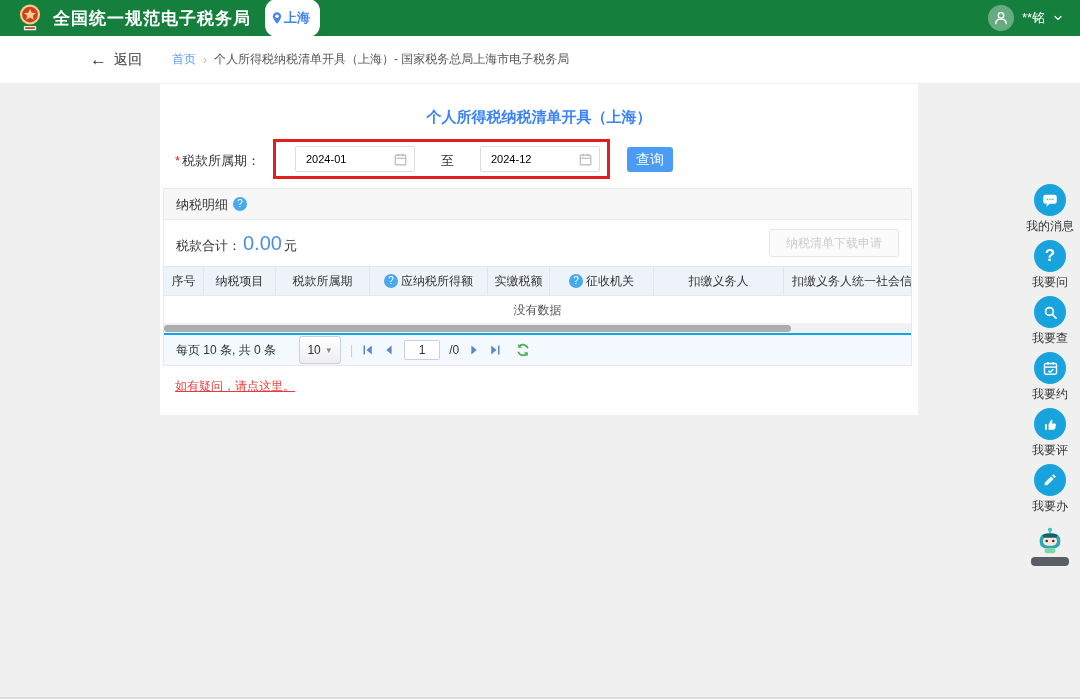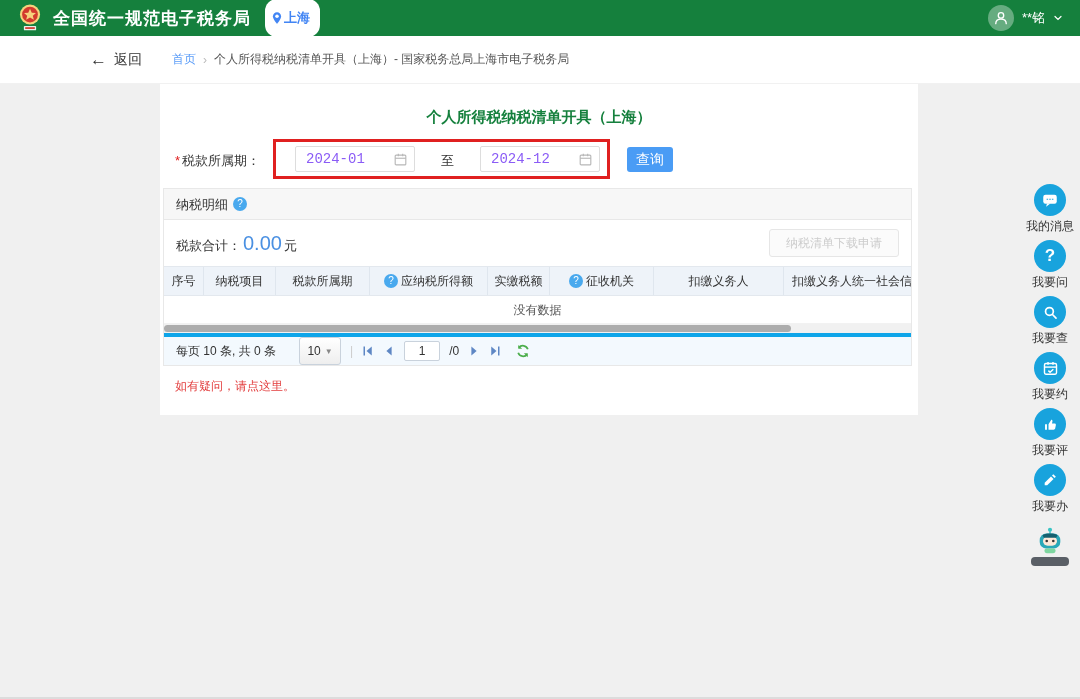--- a/index.html
+++ b/index.html
@@ -26,30 +26,30 @@
               display:flex; align-items:center; padding-left:90px; border-bottom:1px solid #f1f1f1; }
   .back-btn { display:flex; align-items:center; gap:7px; color:#333; font-size:14px; cursor:pointer; }
   .back-arrow { font-size:17px; line-height:1; color:#333; }
   .crumb-home { margin-left:30px; color:#5a9cf8; font-size:12px; cursor:pointer; }
   .crumb-sep { margin:0 7px; color:#bbb; font-size:12px; }
   .crumb-cur { color:#555; font-size:12px; }
 
   
   .panel { position:absolute; left:160px; top:84px; width:758px; height:331px; background:#fff; }
   .page-title { position:absolute; top:24px; left:0; right:0; text-align:center;
-                font-size:15px; font-weight:600; color:#15803d; }
+                font-size:15px; font-weight:600; color:#3b82f6; }
 
   .form-label { position:absolute; top:68px; left:15px; font-size:13px; color:#333; }
   .req { color:#e02020; margin-right:2px; }
   .anno-box { position:absolute; left:113px; top:55px; width:337px; height:40px;
               border:3px solid #e02020; pointer-events:none; }
   .date-input { position:absolute; top:62px; width:120px; height:26px; border:1px solid #ddd;
                 border-radius:2px; background:#fff; display:flex; align-items:center; }
-  .date-input input { border:none; outline:none; width:88px; font-size:14px; color:#8b5cf6;
-                      padding-left:10px; font-family:Liberation Mono, monospace; background:transparent; }
+  .date-input input { border:none; outline:none; width:88px; font-size:11px; color:#000000;
+                      padding-left:10px; font-family:Liberation Sans, sans-serif; background:transparent; }
   .cal-icon { position:absolute; right:6px; top:5px; cursor:pointer; display:flex; }
   .di-from { left:135px; }
   .di-to { left:320px; }
   .to-label { position:absolute; left:281px; top:68px; font-size:13px; color:#333; }
   .query-btn { position:absolute; left:467px; top:63px; width:46px; height:25px; background:#4a9cf5;
                color:#fff; font-size:14px; text-align:center; line-height:25px; border-radius:3px;
                cursor:pointer; }
 
   .section-box { position:absolute; top:104px; left:3px; right:6px; border:1px solid #e8e8e8; }
   .section-head { height:31px; line-height:31px; background:#f7f7f7; border-bottom:1px solid #e8e8e8;
@@ -71,33 +71,33 @@
   .th:nth-child(1){width:40px} .th:nth-child(2){width:72px} .th:nth-child(3){width:94px}
   .th:nth-child(4){width:118px} .th:nth-child(5){width:62px} .th:nth-child(6){width:104px}
   .th:nth-child(7){width:130px} .th:nth-child(8){flex:1; min-width:160px; border-right:none;}
   .empty-row { height:28px; line-height:28px; text-align:center; font-size:12px; color:#555;
                border-bottom:1px solid #f2f2f2; }
   .hscroll { height:9px; background:#f1f1f1; position:relative; }
   .hthumb { position:absolute; left:0; top:1px; height:7px; width:84%; background:#adadad;
             border-radius:4px; cursor:pointer; }
 
   .pager { height:32px; display:flex; align-items:center; gap:9px; padding:0 12px;
-           background:#f3f9fe; font-size:12px; color:#333; border-top:4px solid #0ea5e9; }
+           background:#f3f9fe; font-size:12px; color:#333; border-top:2px solid #0ea5e9; }
   .size-select { width:42px; height:28px; border:1px solid #c9d2dc; border-radius:3px;
                  background:linear-gradient(#fff,#eee); display:flex; align-items:center;
                  justify-content:center; gap:4px; cursor:pointer; margin-left:14px; }
   .size-caret { font-size:8px; color:#888; }
   .pg-sep { color:#ccc; }
   .pg-btn { display:flex; align-items:center; cursor:pointer; }
   .page-input { width:36px; height:20px; border:1px solid #c9d2dc; border-radius:2px;
                 text-align:center; font-size:12px; color:#333; font-family:inherit; outline:none; }
   .refresh-btn { margin-left:6px; display:flex; cursor:pointer; }
 
   .help-link { position:absolute; top:294px; left:15px; font-size:12px; color:#e23c3c;
-               cursor:pointer; }
+               text-decoration:underline; cursor:pointer; }
 
   
   .side-toolbar { position:absolute; left:1023px; top:184px; width:54px; display:flex;
                   flex-direction:column; align-items:center; }
   .side-item { display:flex; flex-direction:column; align-items:center; margin-bottom:5px; cursor:pointer; }
   .side-circle { width:32px; height:32px; border-radius:50%; background:#18a3dd; display:flex;
                  align-items:center; justify-content:center; color:#fff; }
   .side-label { font-size:12px; color:#333; margin-top:2px; white-space:nowrap; }
   .mascot { margin-top:6px; display:flex; flex-direction:column; align-items:center; cursor:pointer; }
   .mascot-pill { width:38px; height:9px; background:#5a5f66; border-radius:4px; margin-top:1px; }

